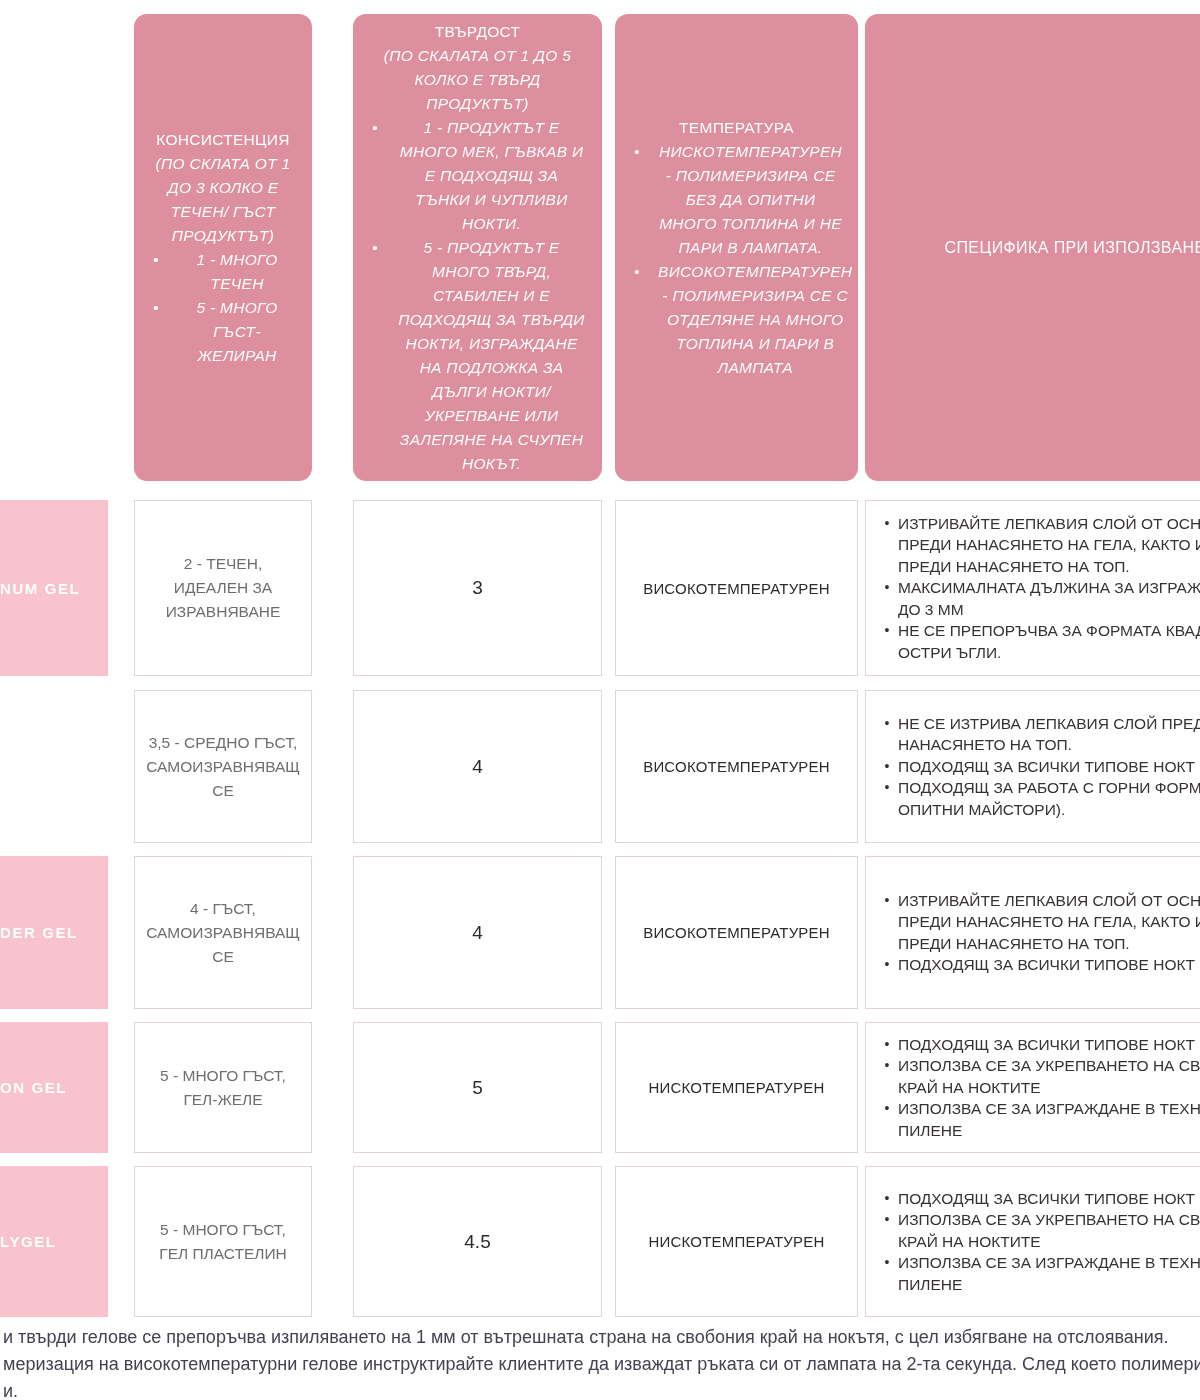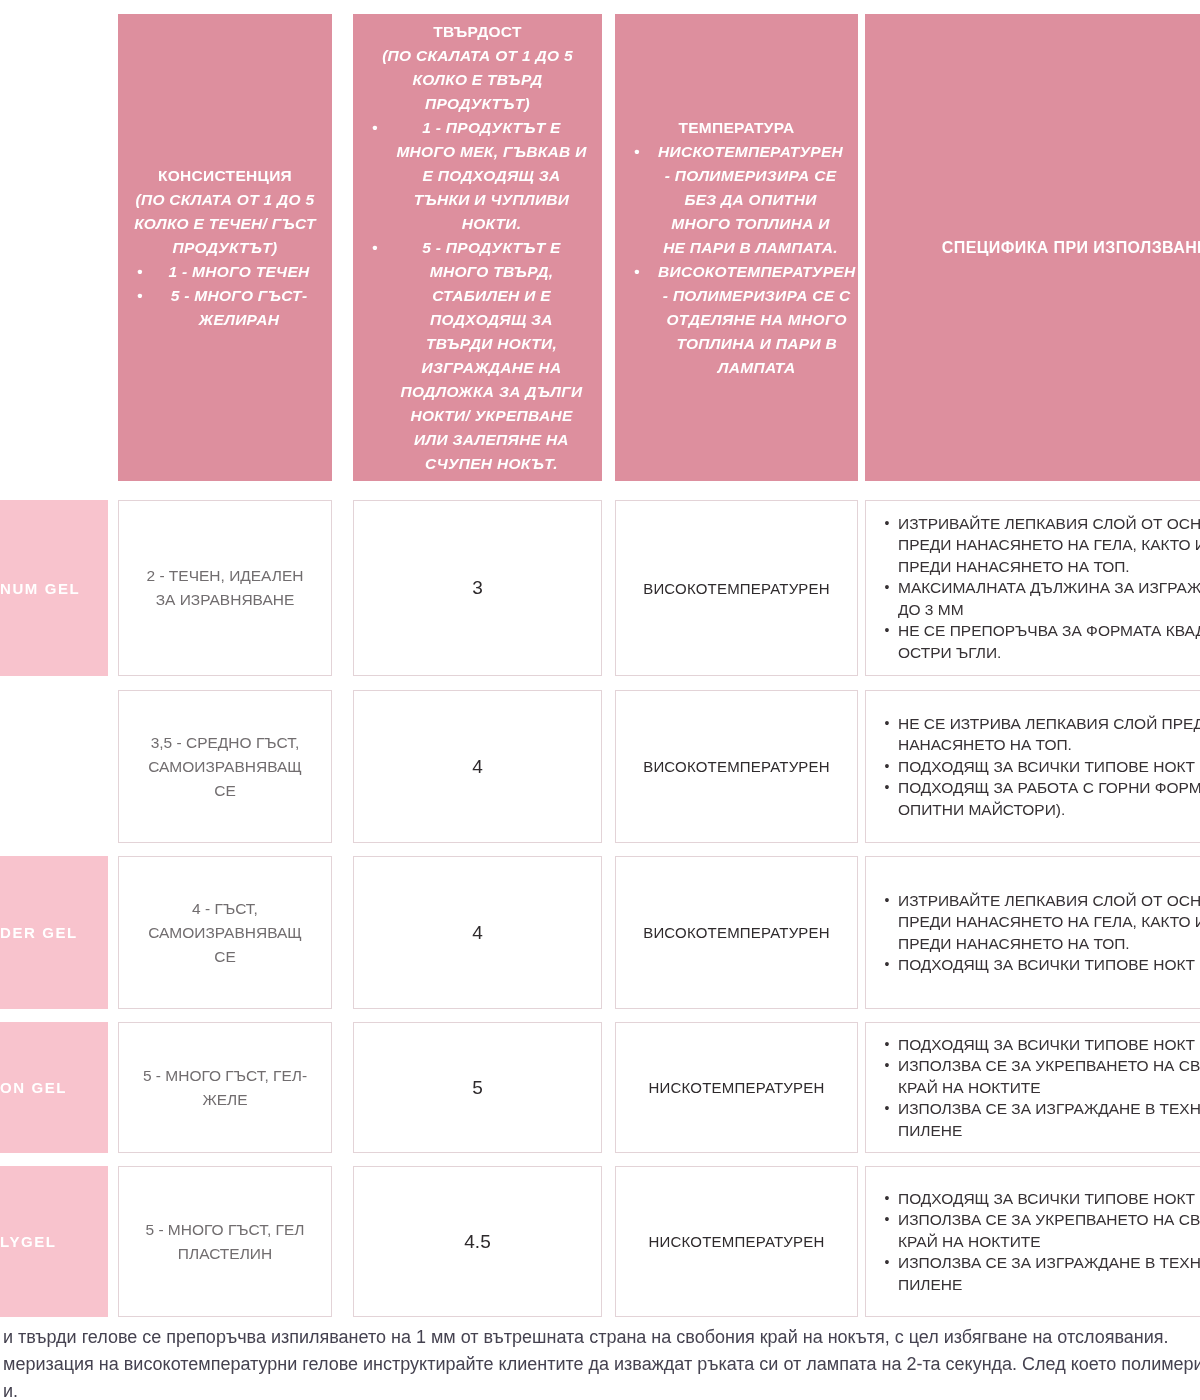--- a/index.html
+++ b/index.html
@@ -4,32 +4,32 @@
 <style>
   html,body { margin:0; padding:0; background:#ffffff; }
   .canvas {
     position:relative; width:1200px; height:1400px; background:#ffffff;
     overflow:hidden; font-family:"Liberation Sans", sans-serif;
   }
   .cell { position:absolute; box-sizing:border-box; }
 
   
   .c1 { left:0;   width:108px; }
-  .c2 { left:118px; width:214px; }
+  .c2 { left:134px; width:178px; }
   .c3 { left:353px; width:249px; }
   .c4 { left:615px; width:243px; }
   .c5 { left:865px; width:420px; }
 
   
   .hd {
     top:14px; height:467px; background:var(--header-bg);
-    color:var(--header-text); font-weight:bold;
+    color:var(--header-text); font-weight:normal;
     display:flex; flex-direction:column; justify-content:center;
     font-size:15.5px; line-height:24px; letter-spacing:.3px;
-    padding:0 15px; text-align:center;
+    padding:0 15px; text-align:center;border-radius:13px;
   }
   .hd .title { text-align:center; }
   .hd .sub   { font-style:italic; text-align:center; }
   .hd .hbul .li { display:flex; font-style:italic; }
   .hd .hbul .dot { width:24px; flex:0 0 24px; text-align:left; padding-left:4px; }
   .hd .hbul .li-body { flex:1; text-align:center; }
   .hd1 { padding:0; display:flex; flex-direction:row; align-items:center; }
   .hd1 .title { text-align:left; letter-spacing:1px; font-size:16px; }
   .hd5 { justify-content:center; }
   .hd5 .title { font-size:16px; letter-spacing:.4px; }
@@ -74,21 +74,21 @@
   .fn3 { top:1381px; }
 </style>
 </head>
 <body>
 
 <div class="canvas">
 
 
   <div class="cell hd c2">
     <div class="title">КОНСИСТЕНЦИЯ</div>
-    <div class="sub">(ПО СКЛАТА ОТ 1 ДО 5 КОЛКО Е ТЕЧЕН/ ГЪСТ ПРОДУКТЪТ)</div>
+    <div class="sub">(ПО СКЛАТА ОТ 1 ДО 3 КОЛКО Е ТЕЧЕН/ ГЪСТ ПРОДУКТЪТ)</div>
     <div class="hbul">
         <div class="li">
           <span class="dot">•</span>
           <div class="li-body">
             <div class="line">1 - МНОГО ТЕЧЕН</div>
           </div>
         </div>
         <div class="li">
           <span class="dot">•</span>
           <div class="li-body">

